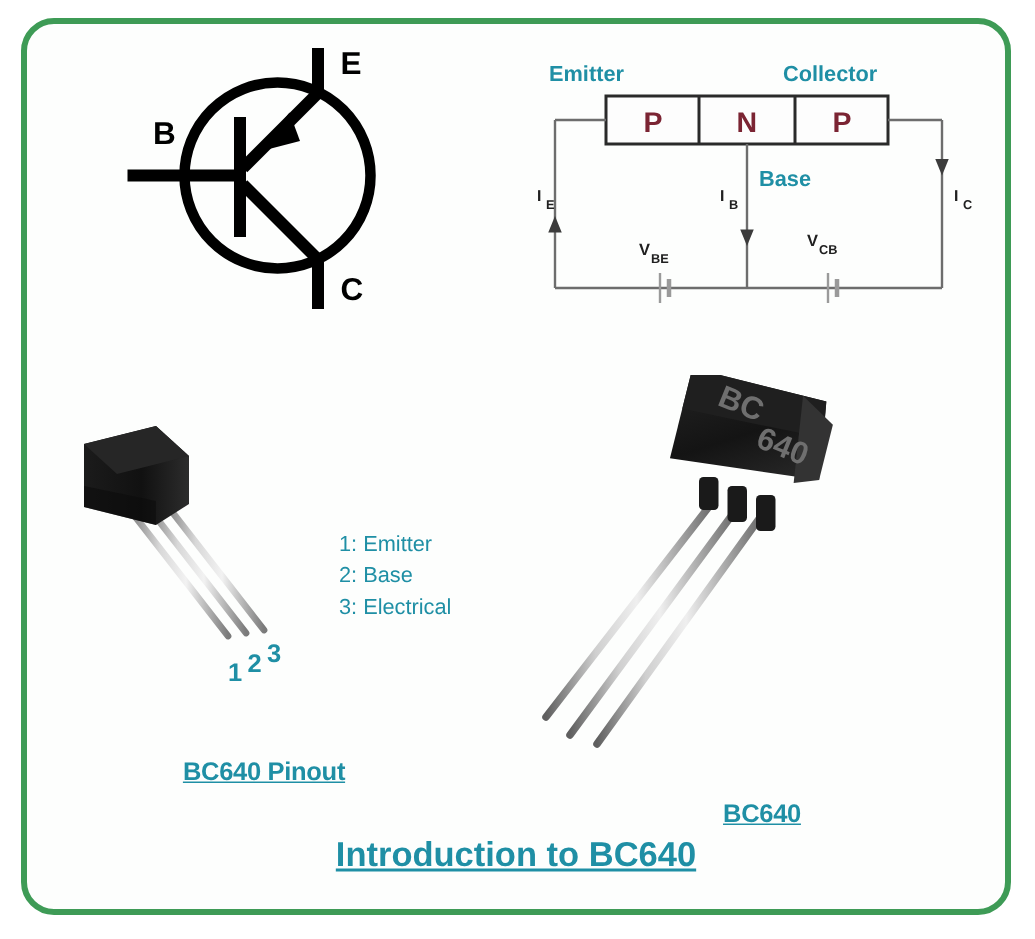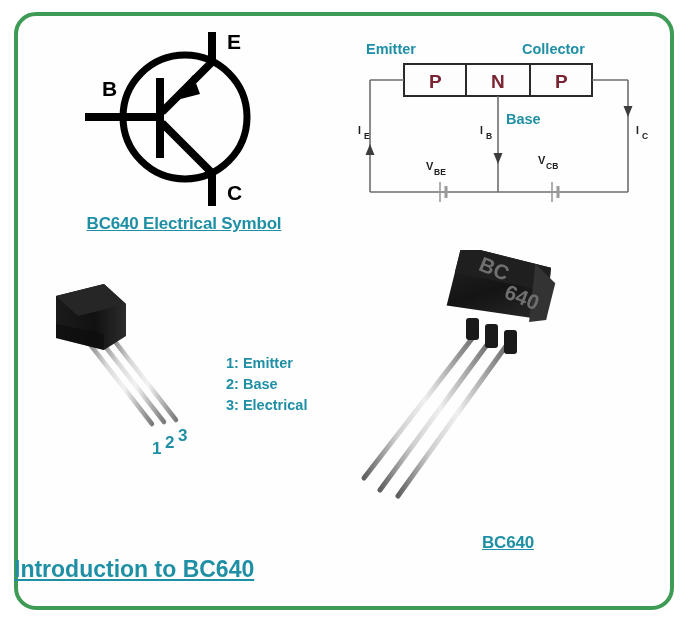--- a/index.html
+++ b/index.html
@@ -66,21 +66,21 @@
   }
 
   
   #pinout-cell { left: 28px; top: 250px; width: 312px; height: 300px; }
   #pinout-art  { position: absolute; left: 20px; top: 28px; }
   #pinout-legend {
     position: absolute;
     left: 198px;
     top: 103px;
     color: #1f8fa5;
-    font-weight: bold;
+    font-weight: normal;
     font-size: 14.5px;
     line-height: 21px;
     white-space: nowrap;
   }
   #pinout-caption {
     position: absolute; left: -8px; top: 255px; width: 312px;
     font-size: 17px;
   }
 
   
@@ -91,20 +91,21 @@
     font-size: 17px;
     margin-top: 28px;
   }
 
   
   #main-title {
     position: absolute;
     left: 14px;
     top: 556px;
     width: 660px;
+    text-align: center;
     color: #1f8fa5;
     font-weight: bold;
     font-size: 23px;
     text-decoration: underline;
     white-space: nowrap;
   }
 
   
   .nb { white-space: nowrap; }
 </style>
@@ -130,21 +131,20 @@
       <rect x="128" y="10" width="8" height="34" fill="#000000"></rect>
 
       <rect x="128" y="148" width="8" height="36" fill="#000000"></rect>
 
       <polygon points="93,79 120,72 113,53" fill="#000000"></polygon>
 
       <text x="147" y="27" font-family="Liberation Sans, sans-serif" font-size="21" font-weight="bold" fill="#000000">E</text>
       <text x="22" y="74" font-family="Liberation Sans, sans-serif" font-size="21" font-weight="bold" fill="#000000">B</text>
       <text x="147" y="178" font-family="Liberation Sans, sans-serif" font-size="21" font-weight="bold" fill="#000000">C</text>
     </svg>
-    <div class="caption" id="symbol-caption">BC640 Electrical Symbol</div>
   </div>
 
   <div class="cell" id="structure-cell">
     <svg id="structure-svg" width="300" height="170" viewBox="0 0 300 170">
 
       <text x="10" y="14" font-family="Liberation Sans, sans-serif" font-size="14.5" font-weight="bold" fill="#1f8fa5">Emitter</text>
       <text x="166" y="14" font-family="Liberation Sans, sans-serif" font-size="14.5" font-weight="bold" fill="#1f8fa5">Collector</text>
 
       <rect x="48" y="24" width="188" height="32" fill="#fdfdfd" stroke="#2a2a2a" stroke-width="2"></rect>
       <line x1="110" y1="24" x2="110" y2="56" stroke="#2a2a2a" stroke-width="2"></line>
@@ -232,20 +232,21 @@
       <text x="117" y="170" font-family="Liberation Sans, sans-serif" font-size="17" font-weight="bold" fill="#1f8fa5">2</text>
       <text x="130" y="163" font-family="Liberation Sans, sans-serif" font-size="17" font-weight="bold" fill="#1f8fa5">3</text>
     </svg>
 
     <div id="pinout-legend">
       <div class="nb">1: Emitter</div>
       <div class="nb">2: Base</div>
       <div class="nb">3: Electrical</div>
     </div>
 
+    <div class="caption" id="pinout-caption">BC640 Pinout</div>
   </div>
 
   <div class="cell" id="photo-cell">
     <svg id="photo-art" width="300" height="250" viewBox="0 0 300 250">
       <defs>
         <linearGradient id="leadGrad2" x1="0" y1="0" x2="1" y2="0">
           <stop offset="0%" stop-color="#5f5f5f"></stop>
           <stop offset="30%" stop-color="#cfcfcf"></stop>
           <stop offset="55%" stop-color="#efefef"></stop>
           <stop offset="100%" stop-color="#6d6d6d"></stop>

